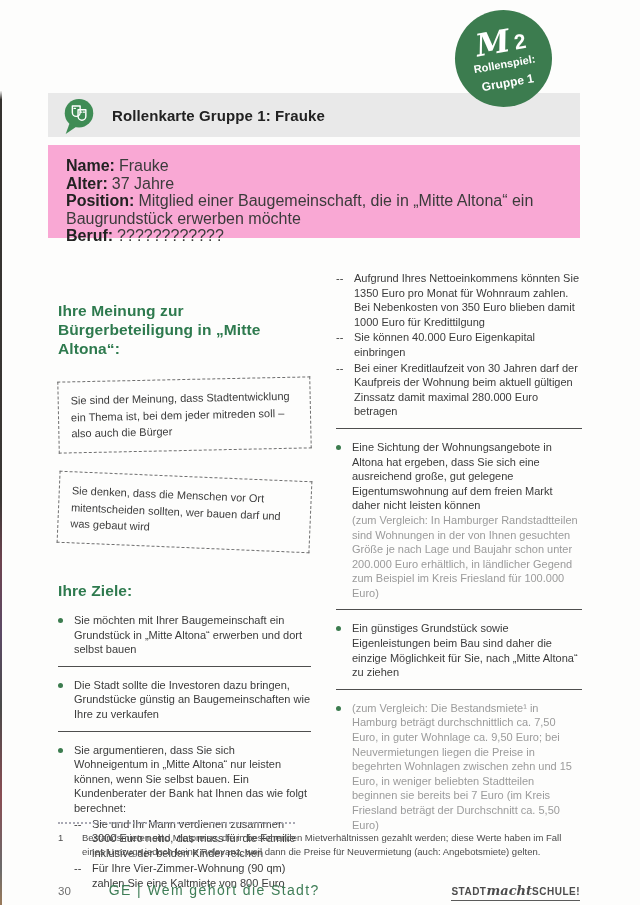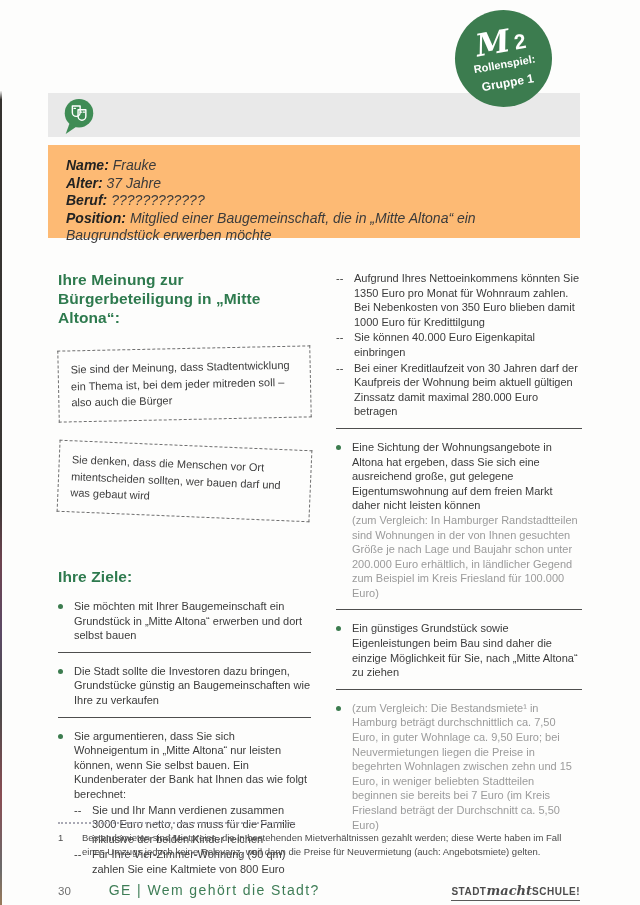--- a/index.html
+++ b/index.html
@@ -35,36 +35,36 @@
   
   .header-bar {
     position:absolute; left:48px; top:93px; width:532px; height:44px;
     background:#e9e9e9; display:flex; align-items:center; padding-left:12px;
   }
   .header-icon { width:38px; height:40px; flex:0 0 auto; margin-top:2px; }
   .header-title { font-weight:bold; font-size:15px; color:#222; margin-left:14px; letter-spacing:0.1px; }
   
   .info-box {
     position:absolute; left:48px; top:145px; width:532px; height:93px;
-    background:#fdba74; padding:12px 18px; font-size:14px; line-height:17.5px;font-style:italic;
+    background:#f9a8d4; padding:12px 18px; font-size:16px; line-height:17.5px;
   }
   .info-row .lbl { font-weight:bold; color:#222; margin-right:4px; }
   
   .col-left  { position:absolute; left:58px;  top:270px; width:253px; }
   .col-right { position:absolute; left:336px; top:270px; width:246px; }
   .green-heading {
-    color:#2e7a4e; font-weight:bold; font-size:15.5px; line-height:19px; letter-spacing:0.1px;
+    color:#2e7a4e; font-weight:bold; font-size:15.5px; line-height:19px; letter-spacing:0.1px;margin-top:31px;
   }
   .note {
     border:1px dashed #6f6f6f; padding:10px 12px; font-size:11px; line-height:16.5px;
     color:#3b3b3b; background:transparent;
   }
   .note-1 { margin-top:21px; transform:rotate(-1.2deg); }
   .note-2 { margin-top:25px; transform:rotate(2.4deg); }
-  .goals-heading { margin-top:51px; }
+  .goals-heading { margin-top:34px; }
   .list { margin-top:13px; font-size:11px; line-height:14.6px; }
   .bullet-item { display:grid; grid-template-columns:16px 1fr; }
   .dot { width:5px; height:5px; border-radius:50%; background:#3c7c4f; margin-top:5px; }
   .subdash { display:grid; grid-template-columns:18px 1fr; margin-top:1px; }
   .dashmark { color:#3b3b3b; }
   .rule { border-top:1px solid #4e4e4e; margin:9px 0 11px 0; }
   .muted { color:#9b9b9b; }
   .rcol-list { font-size:11px; line-height:14.6px; }
   
   .footnote-sep {
@@ -112,34 +112,35 @@
       <g fill="none" stroke="#ffffff" stroke-width="1.5" stroke-linejoin="round">
         <path d="M13 10.5 h8.2 v6.8 a4.1 4.1 0 0 1 -8.2 0 Z"></path>
         <path d="M19 14.5 h8.2 v6.8 a4.1 4.1 0 0 1 -8.2 0 Z"></path>
       </g>
       <g stroke="#ffffff" stroke-width="1.3" stroke-linecap="round">
         <line x1="14.8" y1="13" x2="16.2" y2="13"></line>
         <line x1="21.2" y1="17" x2="22.6" y2="17"></line>
         <line x1="24.4" y1="17" x2="25.8" y2="17"></line>
       </g>
     </svg>
+    <span class="header-title">Rollenkarte Gruppe 1: Frauke</span>
   </div>
 
   <div class="info-box">
     <div class="info-row">
       <span class="lbl">Name:</span><span>Frauke</span>
     </div>
     <div class="info-row">
       <span class="lbl">Alter:</span><span>37 Jahre</span>
     </div>
     <div class="info-row">
+      <span class="lbl">Position:</span><span>Mitglied einer Baugemeinschaft, die in „Mitte Altona“ ein Baugrundstück erwerben möchte</span>
+    </div>
+    <div class="info-row">
       <span class="lbl">Beruf:</span><span>????????????</span>
-    </div>
-    <div class="info-row">
-      <span class="lbl">Position:</span><span>Mitglied einer Baugemeinschaft, die in „Mitte Altona“ ein Baugrundstück erwerben möchte</span>
     </div>
   </div>
 
   <div class="col-left">
     <div class="green-heading">Ihre Meinung zur Bürgerbeteiligung in „Mitte Altona“:</div>
 
     <div class="note note-1">Sie sind der Meinung, dass Stadtentwicklung ein Thema ist, bei dem jeder mitreden soll – also auch die Bürger</div>
     <div class="note note-2">Sie denken, dass die Menschen vor Ort mitentscheiden sollten, wer bauen darf und was gebaut wird</div>
 
     <div class="green-heading goals-heading">Ihre Ziele:</div>

